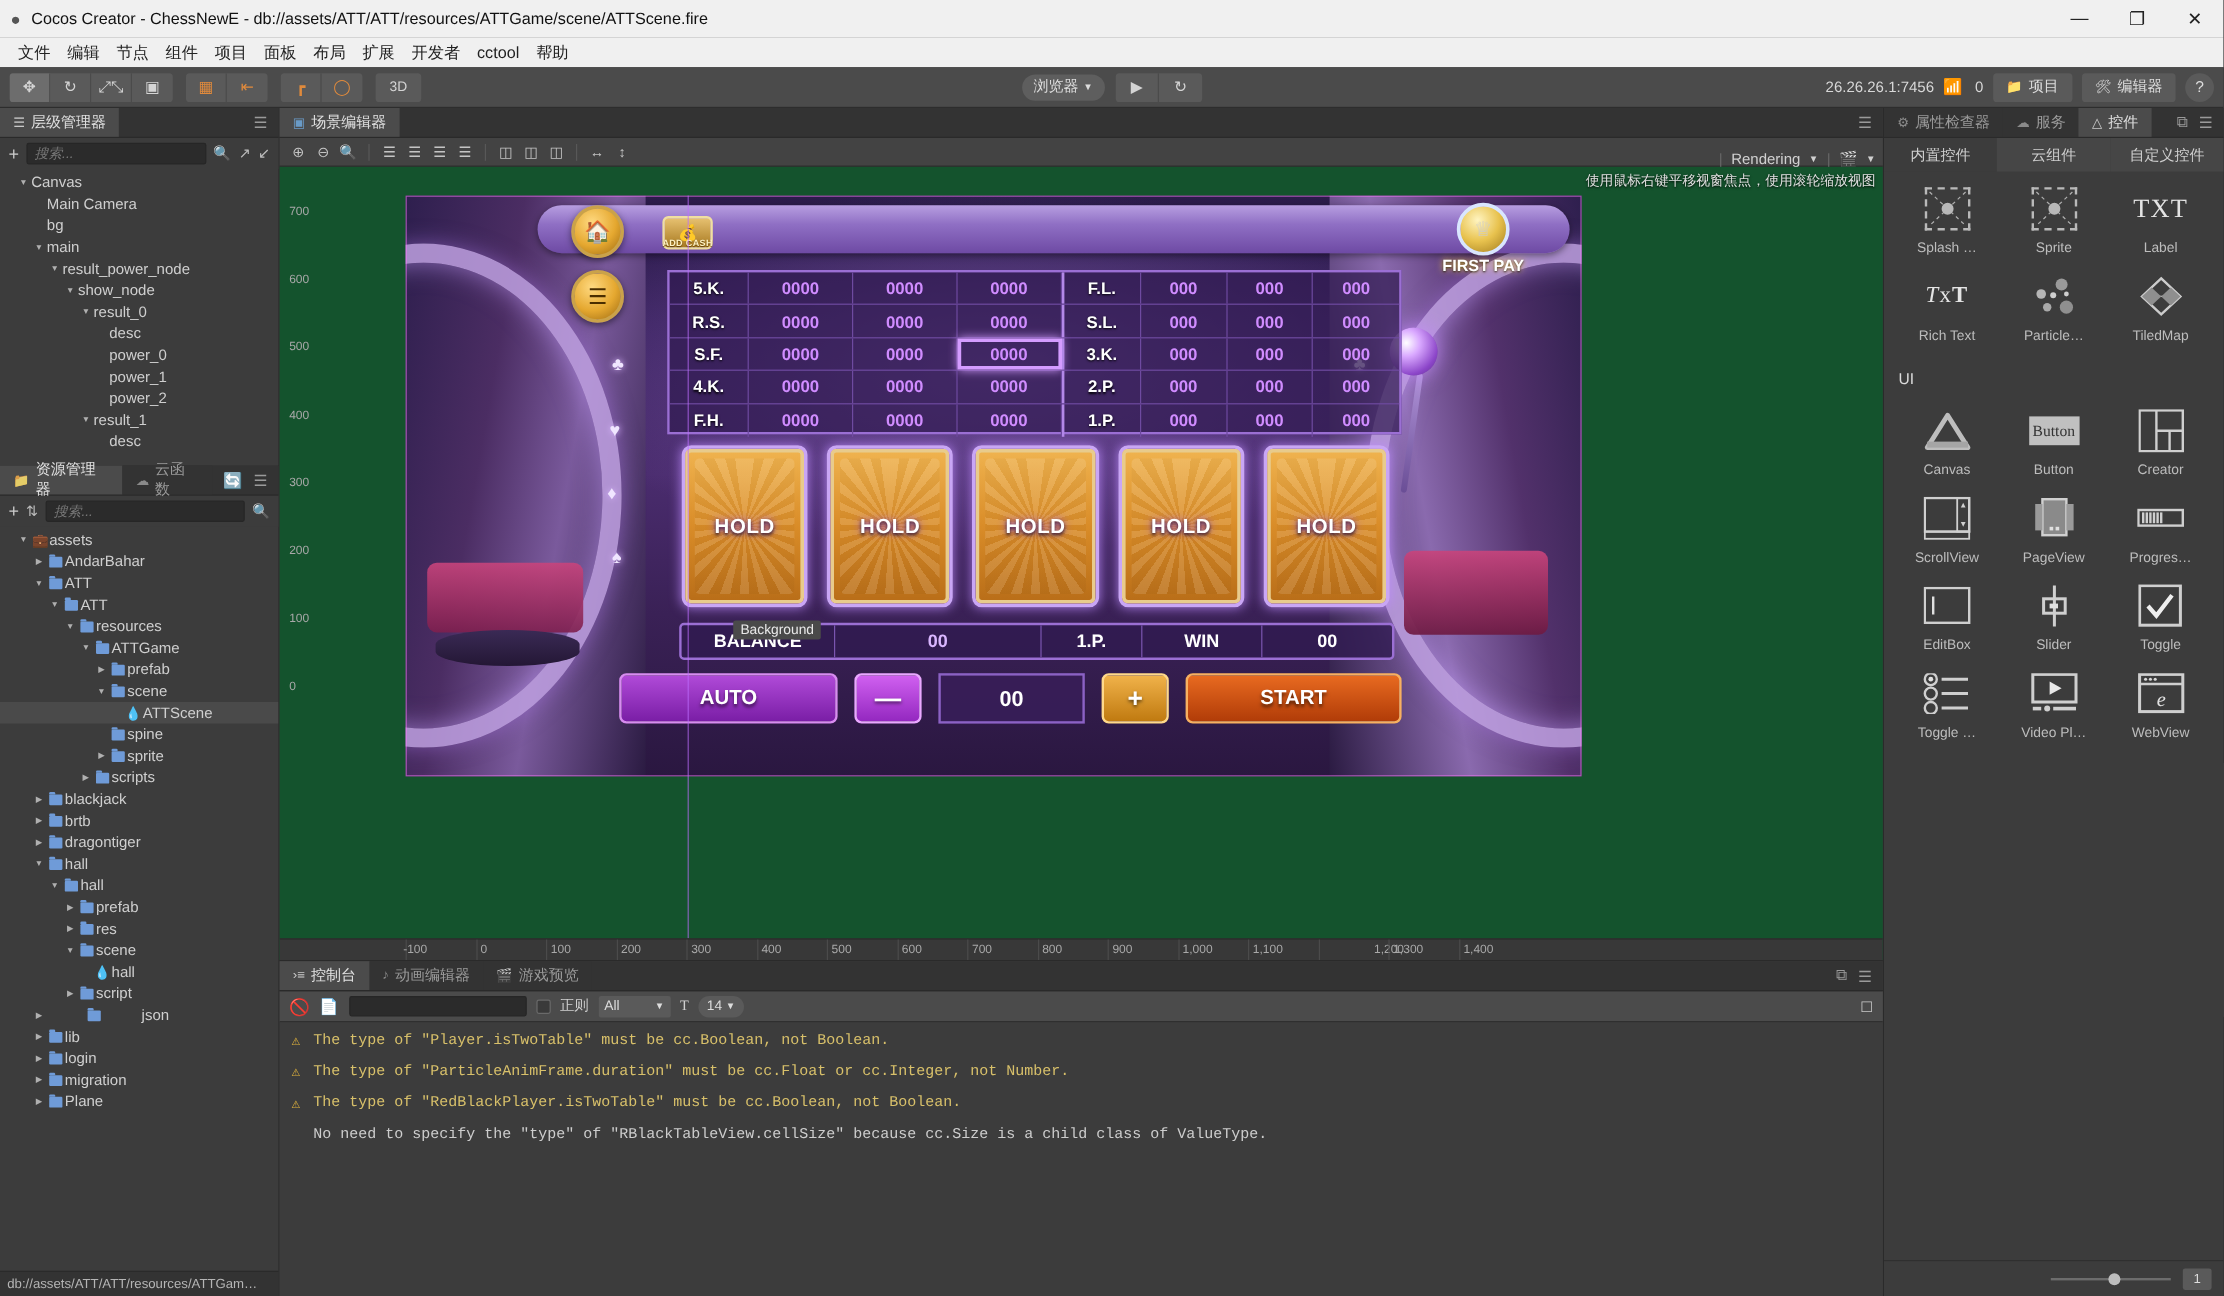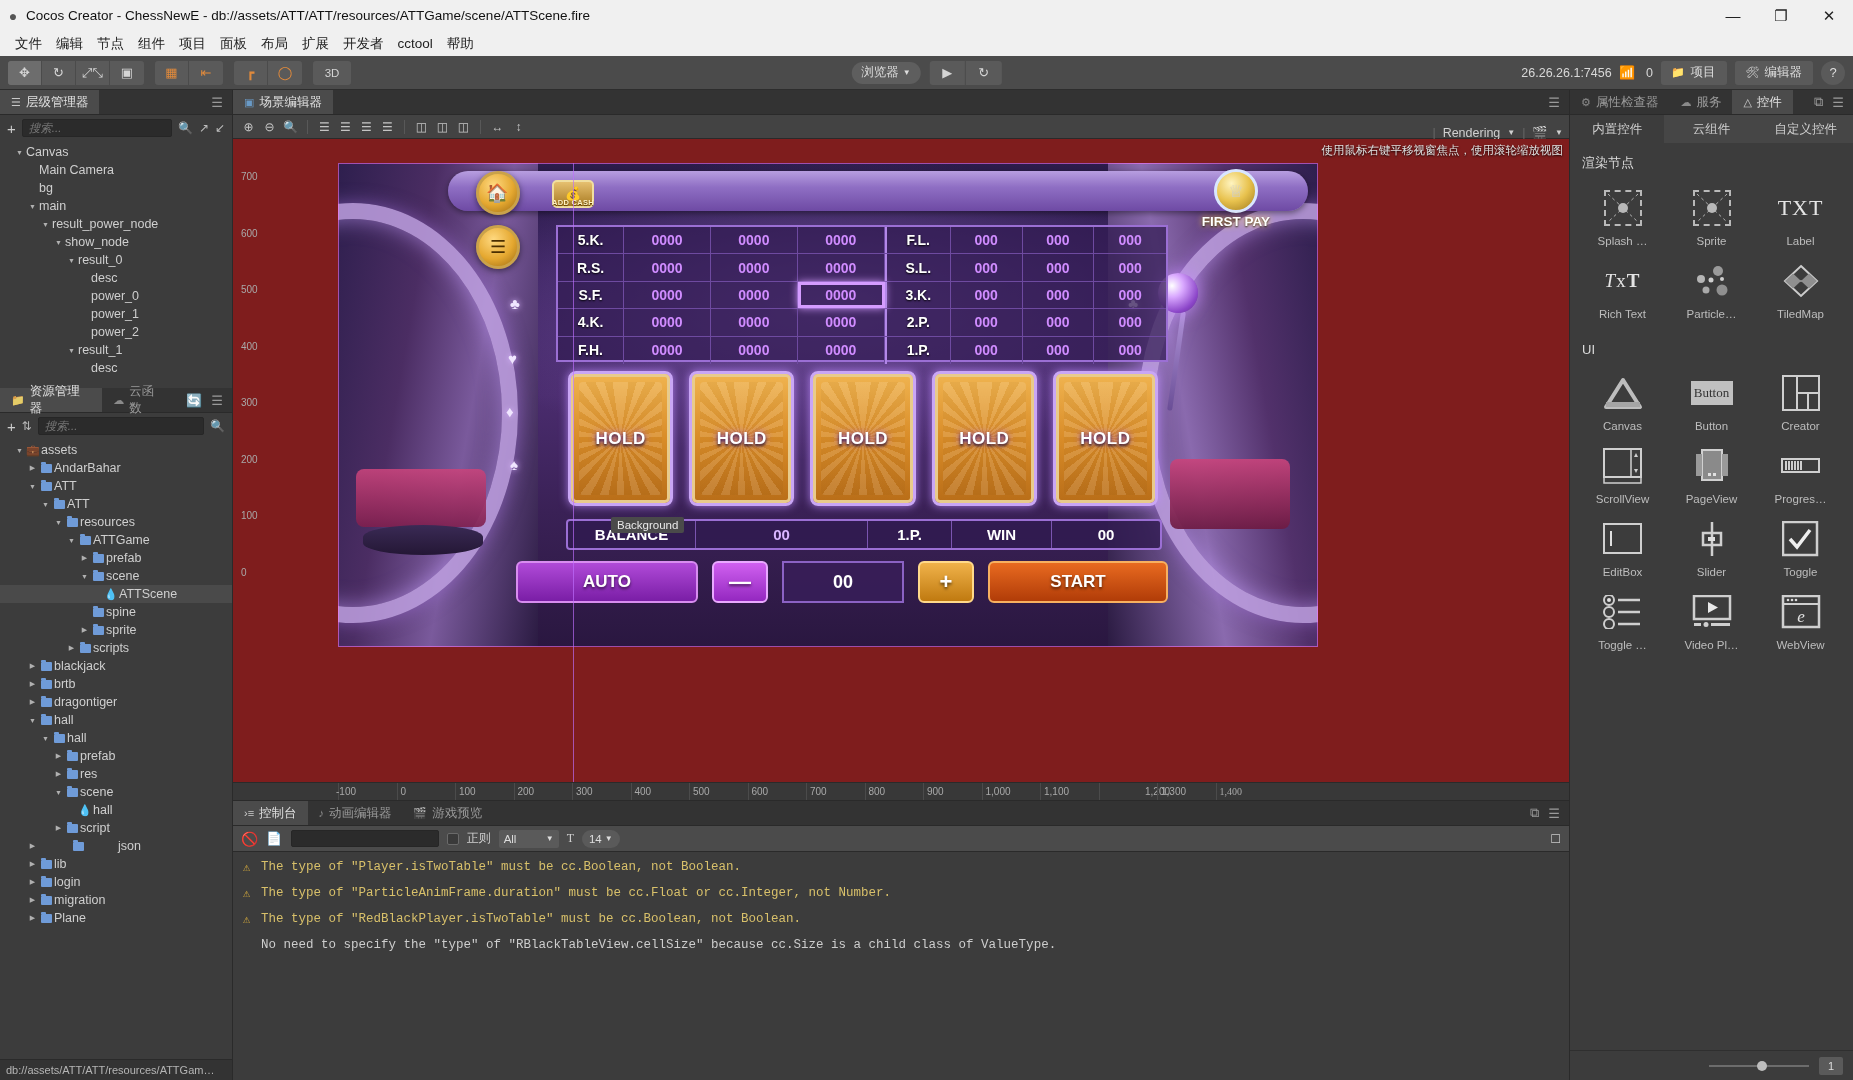--- a/index.html
+++ b/index.html
@@ -118,21 +118,21 @@
   .centercol { flex: 1; display: flex; flex-direction: column; min-width: 0; border-right: 1px solid #2a2a2a; }
   .scenepanel { flex: 1; display: flex; flex-direction: column; min-height: 0; }
   .scene-toolbar {
     height: 24px; flex: 0 0 24px; background: #434343; display: flex; align-items: center;
     padding: 0 6px; gap: 2px; border-bottom: 1px solid #2a2a2a; font-size: 12px; color: #c8c8c8;
   }
   .stbtn { width: 19px; height: 19px; display: flex; align-items: center; justify-content: center; color: #c4c4c4; font-size: 12px; }
   .sdiv { width: 1px; height: 14px; background: #585858; margin: 0 5px; }
   .st-right { margin-left: auto; display: flex; align-items: center; gap: 7px; font-size: 12.5px; color: #d0d0d0; margin-top: 12px; }
 
-  .viewport { flex: 1; position: relative; background: #7f1d1d; min-height: 0; overflow: hidden; }
+  .viewport { flex: 1; position: relative; background: #14532d; min-height: 0; overflow: hidden; }
   .ruler-h {
     position: absolute; left: 0; right: 0; bottom: 0; height: 18px; background: #383838;
     border-top: 1px solid #2a2a2a; z-index: 6;
   }
   .ruler-v { position: absolute; left: 0; top: 0; bottom: 18px; width: 0; z-index: 6; }
   .rtick { position: absolute; font-size: 10px; color: #a9a9a9; }
   .rtick-h { bottom: 3px; }
   .rgrid-h { position: absolute; top: 0; bottom: 0; width: 1px; background: #4b4b4b; }
 
   .hint {
@@ -877,21 +877,21 @@
               <div class="rtick rtick-h" style="left: 694px;">900</div>
               <div class="rgrid-h" style="left: 748.5px;"></div>
               <div class="rtick rtick-h" style="left: 752.5px;">1,000</div>
               <div class="rgrid-h" style="left: 807px;"></div>
               <div class="rtick rtick-h" style="left: 811px;">1,100</div>
               <div class="rgrid-h" style="left: 865.5px;"></div>
               <div class="rtick rtick-h" style="left: 912px;">1,200</div>
               <div class="rgrid-h" style="left: 924px;"></div>
               <div class="rtick rtick-h" style="left: 928px;">1,300</div>
               <div class="rgrid-h" style="left: 982.5px;"></div>
-              <div class="rtick rtick-h" style="left: 986.5px; font-family: Liberation Serif, serif;">1,400</div>
+              <div class="rtick rtick-h" style="left: 986.5px;">1,400</div>
             </div>
         </div>
       </div>
 
       <div class="panel console">
         <div class="panel-tabs" id="console-tabs">
             <div class="ptab active">
               <span class="ic">›≡</span>
               <span>控制台</span>
             </div>
@@ -965,21 +965,20 @@
             <span>⧉</span>
             <span>☰</span>
           </div>
         </div>
       <div class="sub-tabs" id="sub-tabs">
           <div class="stab">内置控件</div>
           <div class="stab inactive">云组件</div>
           <div class="stab inactive">自定义控件</div>
         </div>
       <div id="sections">
-          <div class="sec-title">渲染节点</div>
           <div class="grid3">
             <div class="gitem">
               <div class="gicon">
                 <span class="ibox dashed">
                   <svg width="34" height="32" style="position:absolute;left:0;top:0">
                     <line x1="2" y1="2" x2="32" y2="30" stroke="#b0b0b0" stroke-dasharray="3 3"></line>
                     <line x1="32" y1="2" x2="2" y2="30" stroke="#b0b0b0" stroke-dasharray="3 3"></line>
                     <circle cx="17" cy="16" r="5" fill="#b8b8b8"></circle>
                   </svg>
                 </span>

